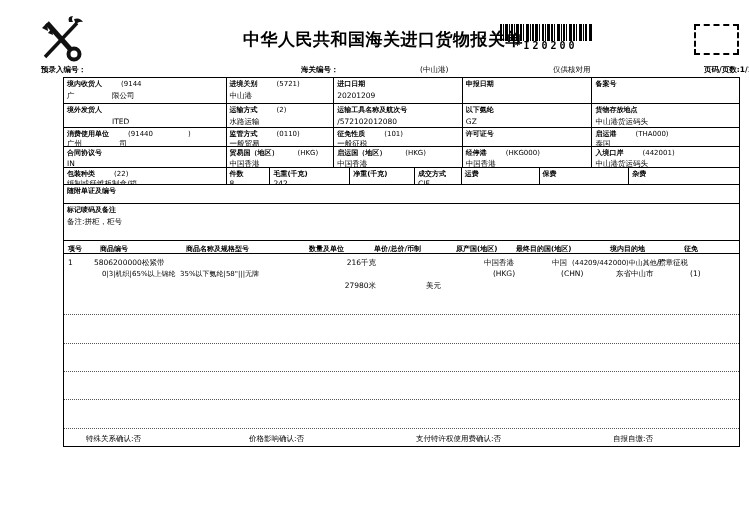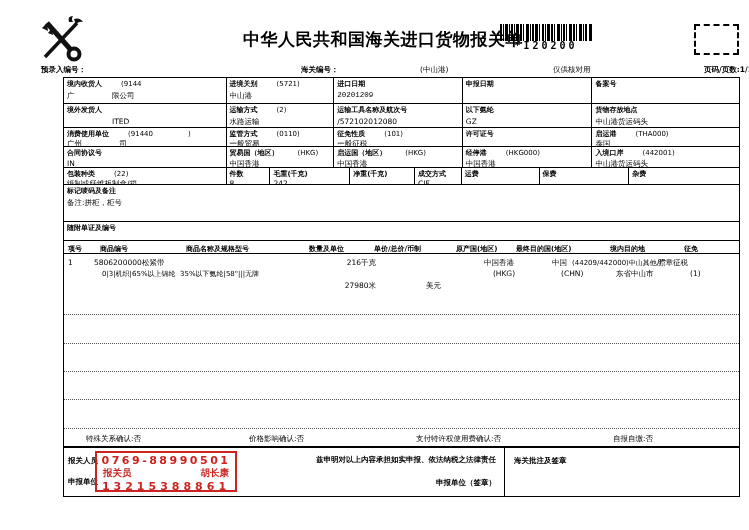--- a/index.html
+++ b/index.html
@@ -143,21 +143,21 @@
 
     <div class="frow" style="height:26px;">
       <div class="cell" style="width:163px;">
         <div class="lblrow"><span>境内收货人</span><span class="code">(9144</span></div>
         <div class="val">广　　　　　限公司</div>
       </div>
       <div class="cell" style="width:108px;">
         <div class="lblrow"><span>进境关别</span><span class="code">(5721)</span></div>
         <div class="val">中山港</div>
       </div>
-      <div class="cell" style="width:129px;font-family:Liberation Mono, monospace;">
+      <div class="cell" style="width:129px;">
         <div class="lblrow"><span>进口日期</span></div>
         <div class="val">20201209</div>
       </div>
       <div class="cell" style="width:130px;">
         <div class="lblrow"><span>申报日期</span></div>
         <div class="val"></div>
       </div>
       <div class="cell" style="width:147px;">
         <div class="lblrow"><span>备案号</span></div>
         <div class="val"></div>
@@ -258,34 +258,34 @@
         <div class="lblrow"><span>运费</span></div>
         <div class="val" style="margin-top:0;"></div>
       </div>
       <div class="cell" style="width:90px;">
         <div class="lblrow"><span>保费</span></div>
         <div class="val" style="margin-top:0;"></div>
       </div>
       <div class="cell" style="width:110px;">
         <div class="lblrow"><span>杂费</span></div>
         <div class="val" style="margin-top:0;"></div>
+      </div>
+    </div>
+
+    <div class="frow" style="height:19px;">
+      <div class="wide-cell">
+        <div class="lblrow"><span>随附单证及编号</span></div>
+        <div class="val"></div>
       </div>
     </div>
 
     <div class="frow" style="height:37px;">
       <div class="wide-cell">
         <div class="lblrow"><span>标记唛码及备注</span></div>
         <div class="val">备注:拼柜，柜号</div>
-      </div>
-    </div>
-
-    <div class="frow" style="height:19px;">
-      <div class="wide-cell">
-        <div class="lblrow"><span>随附单证及编号</span></div>
-        <div class="val"></div>
       </div>
     </div>
 
     <div class="item-header" style="height:13px;">
       <span class="ih" style="left:4px;  top:3px;">项号</span>
       <span class="ih" style="left:36px; top:3px;">商品编号</span>
       <span class="ih" style="left:122px;top:3px;">商品名称及规格型号</span>
       <span class="ih" style="left:245px;top:3px;">数量及单位</span>
       <span class="ih" style="left:310px;top:3px;">单价/总价/币制</span>
       <span class="ih" style="left:392px;top:3px;">原产国(地区)</span>
@@ -317,36 +317,14 @@
       <div class="dotted" style="top:145px;"></div>
       <div class="dotted" style="top:174px;"></div>
 
       <span class="confirm" style="left:22px;  top:180px;">特殊关系确认:否</span>
       <span class="confirm" style="left:185px; top:180px;">价格影响确认:否</span>
       <span class="confirm" style="left:352px; top:180px;">支付特许权使用费确认:否</span>
       <span class="confirm" style="left:549px; top:180px;">自报自缴:否</span>
     </div>
   </div>
 
-  <div class="abs footer">
-    <div class="footer-divider"></div>
-
-    <span class="f-lbl" style="left:4px; top:8px;">报关人员</span>
-    <span class="f-lbl" style="left:4px; top:29px;">申报单位</span>
-
-    <div class="stamp">
-      <div class="stamp-phone">0769-88990501</div>
-      <div class="stamp-mid">
-        <span>报关员</span>
-        <span>胡长康</span>
-      </div>
-      <div class="stamp-mobile">13215388861</div>
-    </div>
-
-    <div class="decl-block">
-      <div class="decl-line1">兹申明对以上内容承担如实申报、依法纳税之法律责任</div>
-      <div class="decl-line2">申报单位（签章）</div>
-    </div>
-
-    <span class="f-lbl" style="left:450px; top:8px;">海关批注及签章</span>
-  </div>
 
 </div>
 
 </body></html>

